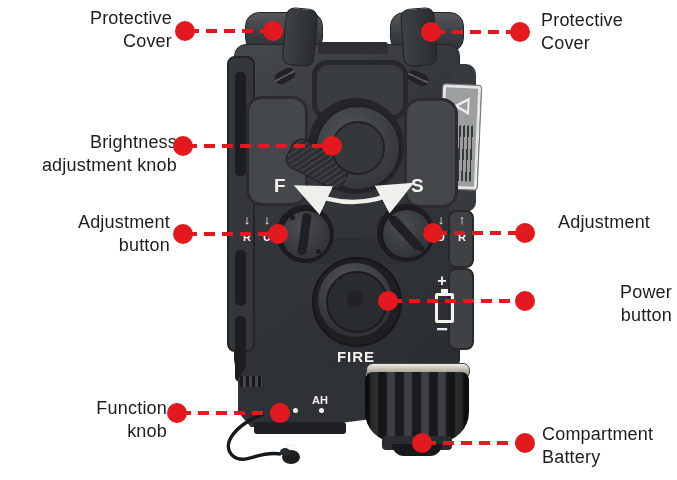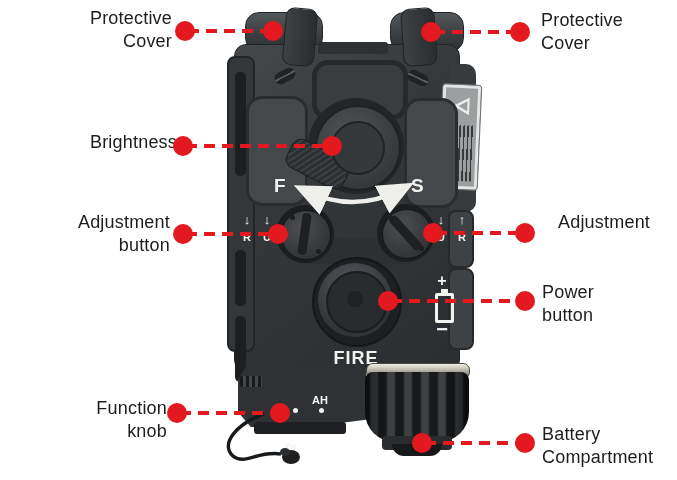--- a/index.html
+++ b/index.html
@@ -102,21 +102,21 @@
     </div>
     <div class="dialmark" style="left:455px;top:213px;">
       <span class="ar">↑</span>
       <span class="lt">R</span>
     </div>
 
     <div class="circ" style="left:312px;top:257px;width:86px;height:86px;background:#1d1f21;border:2px solid #151719;"></div>
     <div class="circ" style="left:318px;top:263px;width:74px;height:74px;background:radial-gradient(circle at 45% 30%,#53565a,#313437 70%);"></div>
     <div class="circ" style="left:326px;top:271px;width:58px;height:58px;background:#292c2f;border:2px solid #1b1d1f;"></div>
     <div class="circ" style="left:347px;top:291px;width:16px;height:16px;background:#1f2124;"></div>
-    <div class="mark" style="left:331px;top:348px;width:50px;text-align:center;font-size:18px;letter-spacing:1px;">FIRE</div>
+    <div class="mark" style="left:331px;top:348px;width:50px;text-align:center;font-size:15px;letter-spacing:1px;">FIRE</div>
 
     <div class="mark" style="left:434px;top:272px;width:16px;text-align:center;font-size:16px;">+</div>
     <div class="batt-body" style="left:435px;top:293px;"></div>
     <div class="mark" style="left:434px;top:318px;width:16px;text-align:center;font-size:20px;">−</div>
 
     <div class="abs" style="left:238px;top:367px;width:128px;height:60px;background:#2f3235;clip-path:polygon(6% 0,100% 0,100% 88%,55% 100%,10% 100%,0 75%,0 20%);"></div>
     <div class="abs" style="left:240px;top:376px;width:22px;height:11px;border-radius:2px;background:repeating-linear-gradient(90deg,#17191b 0 3px,#45484a 3px 6px);"></div>
     <div class="abs" style="left:254px;top:422px;width:92px;height:12px;border-radius:3px;background:#1d1f22;"></div>
     <div class="mark" style="left:285px;top:394px;font-size:11px;margin-top:48px;">DL</div>
     <div class="mark" style="left:312px;top:394px;font-size:11px;">AH</div>
@@ -163,20 +163,21 @@
       <span>Cover</span>
     </div>
     <div class="dot" style="left:510px;top:22px;"></div>
     <div class="dash" style="left:434px;top:30px;width:79px;"></div>
     <div class="dot" style="left:421px;top:22px;"></div>
   </div>
 
   <div>
     <div class="ann-label left" style="left:0;top:131px;width:177px;">
       <span>Brightness</span>
+      <span>adjustment knob</span>
     </div>
     <div class="dot" style="left:173px;top:136px;"></div>
     <div class="dash" style="left:186px;top:144px;width:139px;"></div>
     <div class="dot" style="left:322px;top:136px;"></div>
   </div>
 
   <div>
     <div class="ann-label left" style="left:0;top:211px;width:170px;">
       <span>Adjustment</span>
       <span>button</span>
@@ -189,42 +190,42 @@
   <div>
     <div class="ann-label right" style="left:558px;top:211px;width:130px;">
       <span>Adjustment</span>
     </div>
     <div class="dot" style="left:515px;top:223px;"></div>
     <div class="dash" style="left:436px;top:231px;width:82px;"></div>
     <div class="dot" style="left:423px;top:223px;"></div>
   </div>
 
   <div>
-    <div class="ann-label right" style="left:542px;top:281px;width:130px;">
+    <div class="ann-label right" style="left:542px;top:281px;width:130px;text-align:right;">
       <span>Power</span>
       <span>button</span>
     </div>
     <div class="dot" style="left:515px;top:291px;"></div>
     <div class="dash" style="left:391px;top:299px;width:127px;"></div>
     <div class="dot" style="left:378px;top:291px;"></div>
   </div>
 
   <div>
     <div class="ann-label left" style="left:0;top:397px;width:167px;">
       <span>Function</span>
       <span>knob</span>
     </div>
     <div class="dot" style="left:167px;top:403px;"></div>
     <div class="dash" style="left:180px;top:411px;width:93px;"></div>
     <div class="dot" style="left:270px;top:403px;"></div>
   </div>
 
   <div>
     <div class="ann-label right" style="left:542px;top:423px;width:135px;">
+      <span>Compartment</span>
       <span>Battery</span>
-      <span>Compartment</span>
     </div>
     <div class="dot" style="left:515px;top:433px;"></div>
     <div class="dash" style="left:425px;top:441px;width:93px;"></div>
     <div class="dot" style="left:412px;top:433px;"></div>
   </div>
 
 </div>
 
 </body></html>

